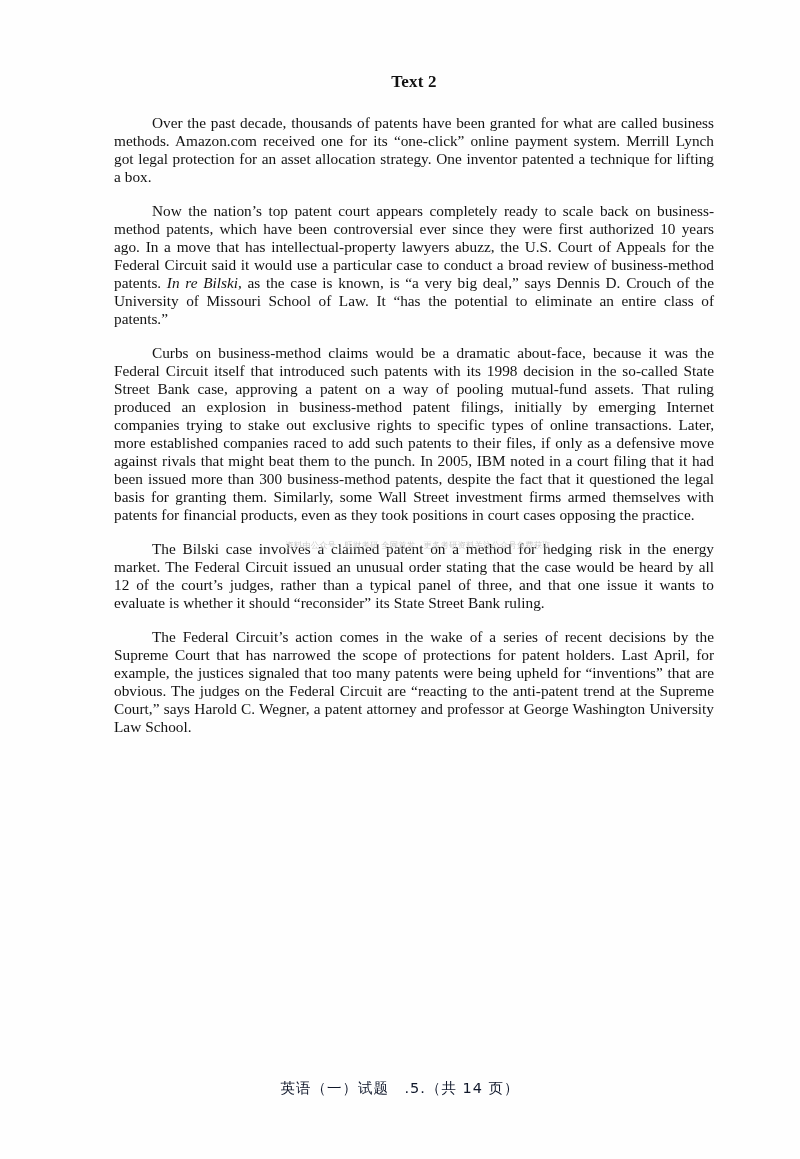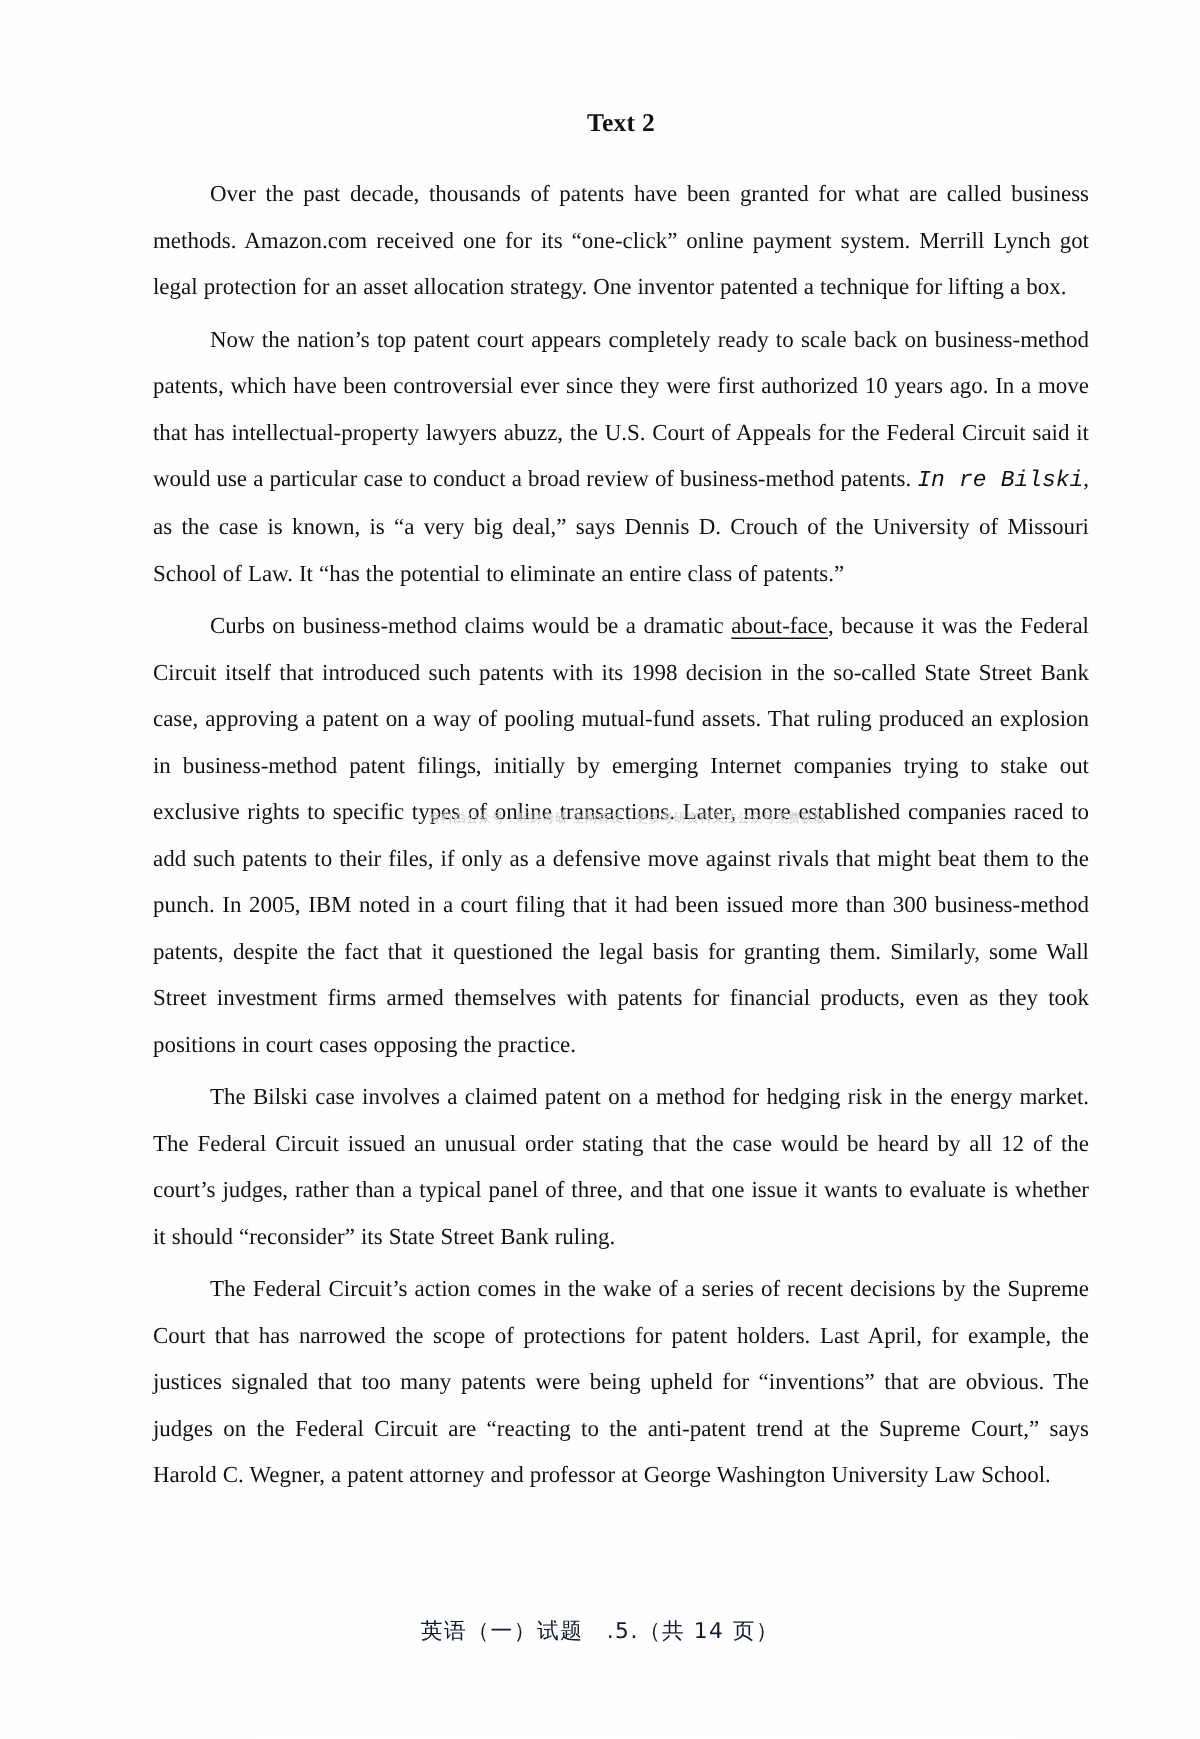--- a/index.html
+++ b/index.html
@@ -37,35 +37,35 @@
     font-size: 17px;
     font-weight: bold;
     text-align: center;
     letter-spacing: 0.2px;
     margin: 0 0 22px 0;
     line-height: 20px;
   }
 
   .para {
     font-size: 15.3px;
-    line-height: 31px;
+    line-height: 18px;
     text-align: justify;
     text-justify: inter-word;
     text-indent: 38px;
-    margin: 4px;
+    margin: 16px;
     hyphens: none;
     word-spacing: 0.2px;
   }
 
   .para + .para {
     margin-top: 0px;
   }
 
-  .it { font-style: italic; font-family: Liberation Mono, monospace; }
-  .ul { text-decoration: underline; text-underline-offset: 2.5px; }
+  .it { font-style: italic; }
+  .ul { text-underline-offset: 2.5px; }
 
   .watermark {
     position: absolute;
     left: 248px;
     top: 540px;
     width: 340px;
     font-family: "DejaVu Sans", sans-serif;
     font-size: 8.4px;
     line-height: 10px;
     color: #c9c9c9;

